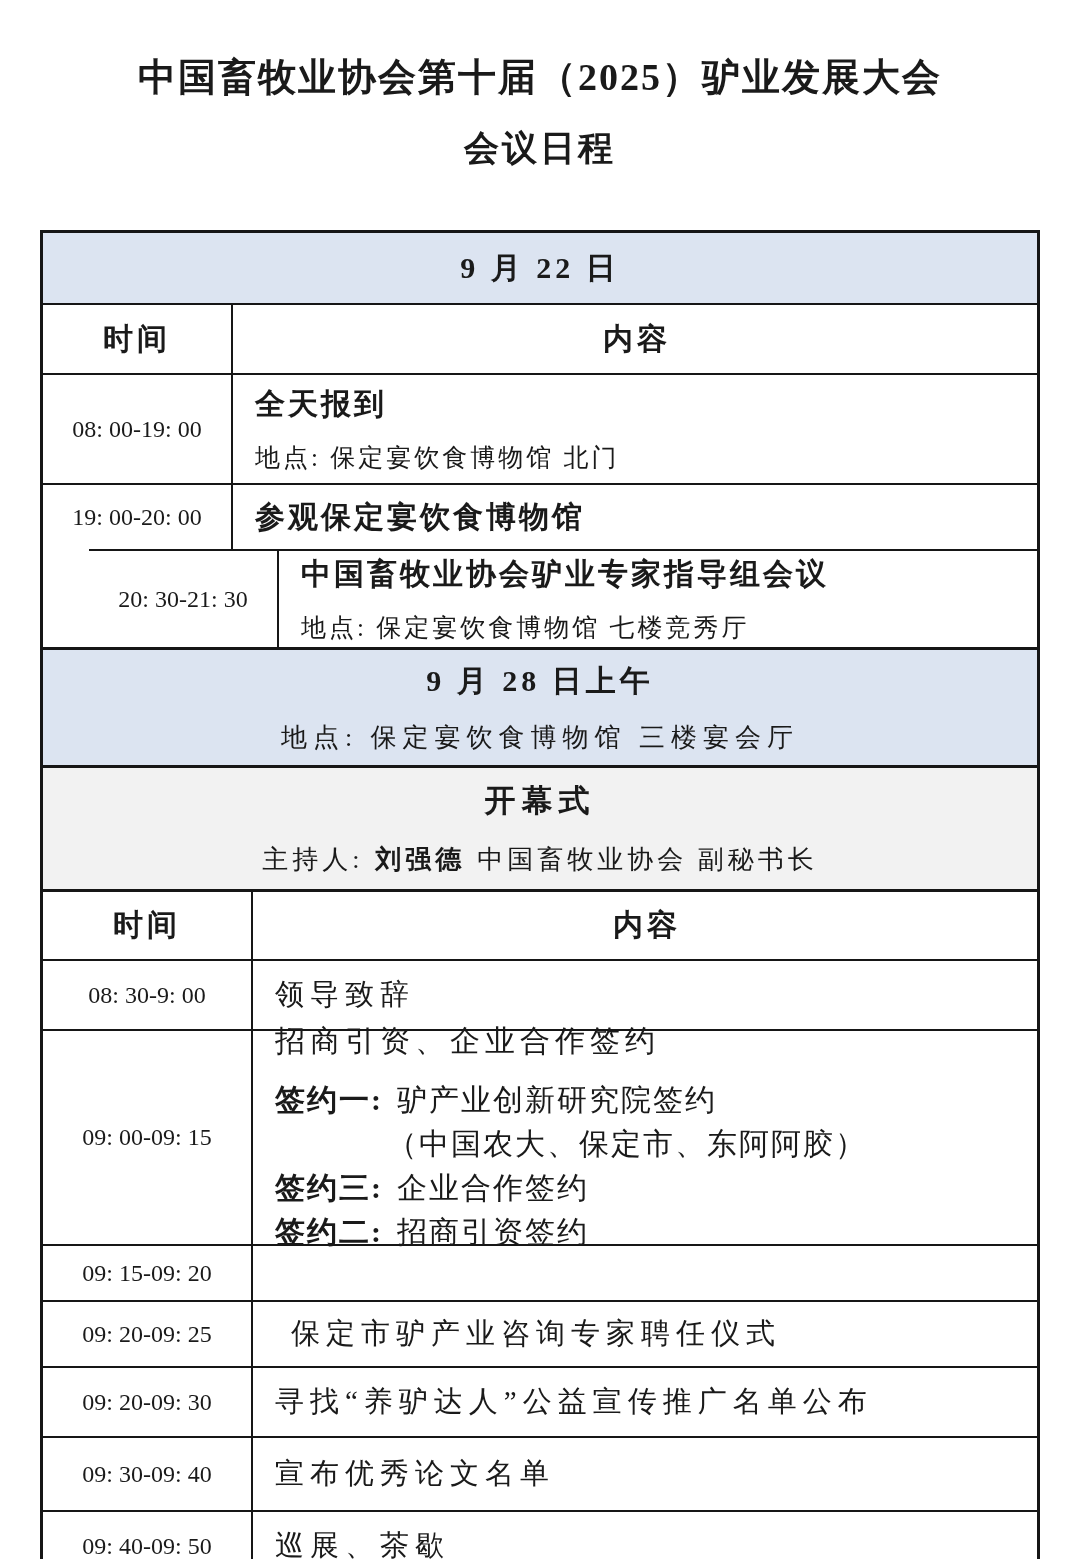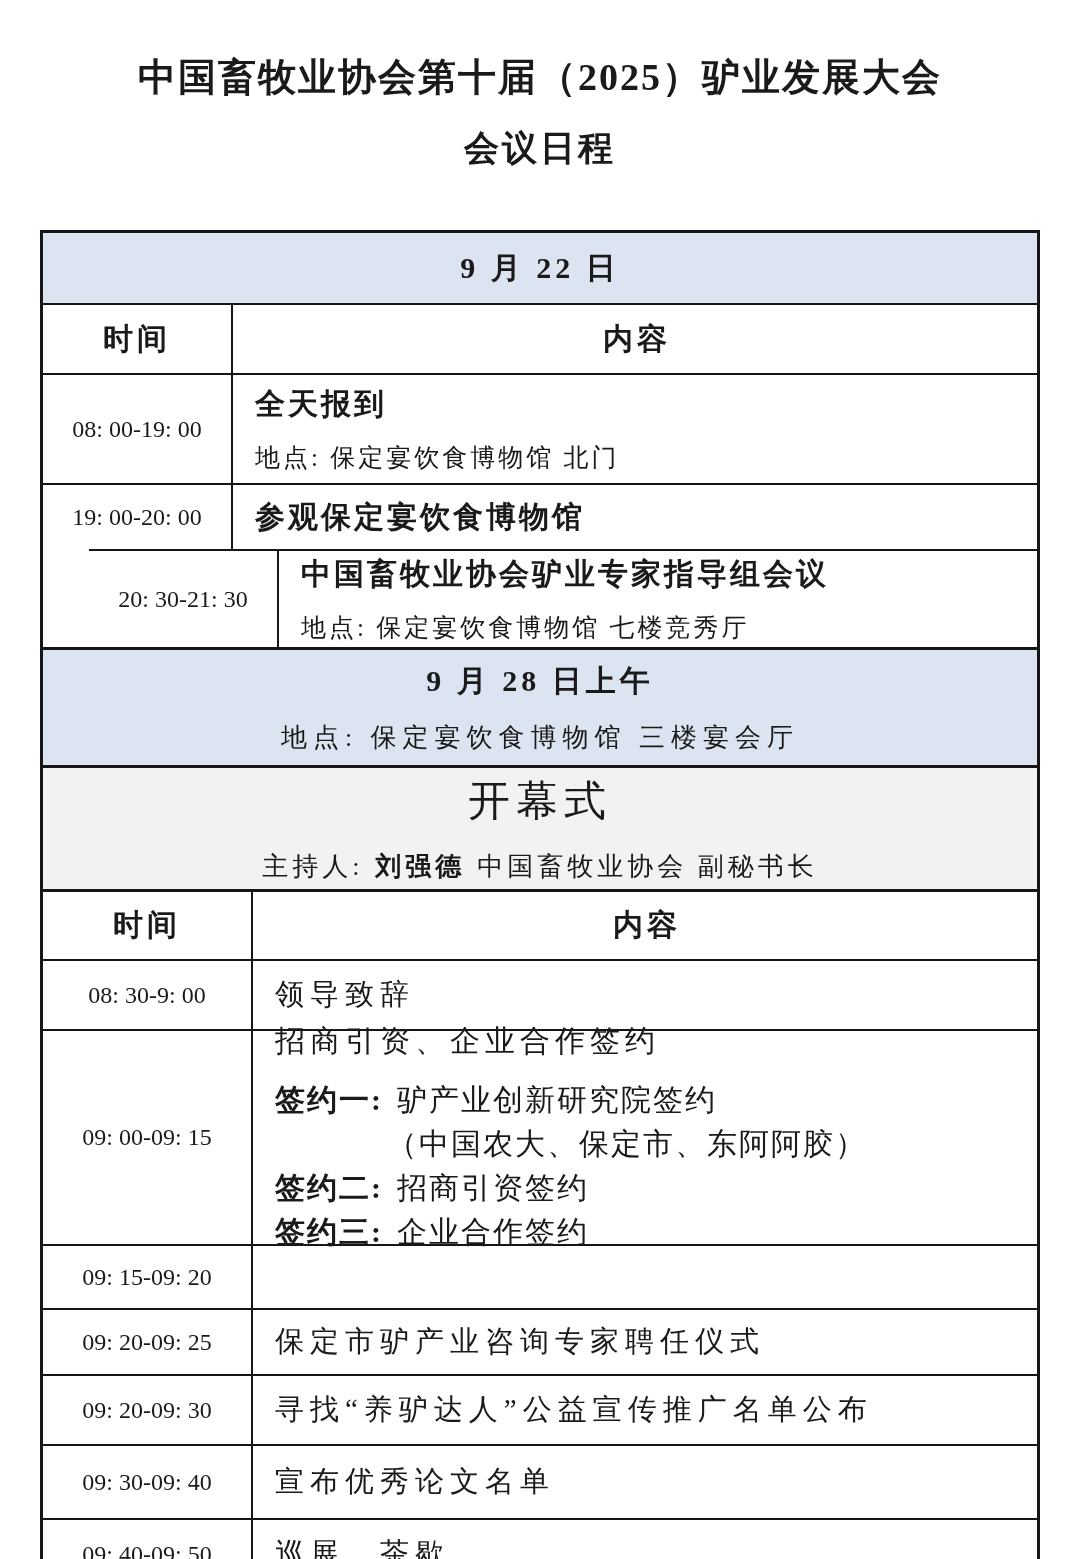--- a/index.html
+++ b/index.html
@@ -37,21 +37,21 @@
 
   
   .band {
     display:flex; flex-direction:column;
     align-items:center; justify-content:center;
   }
   .band-blue { background:#dce4f1; }
   .band-gray { background:#f2f2f2; }
   .band-title { font-size:30px; font-weight:bold; letter-spacing:4px; }
   .band-sub { font-size:26px; letter-spacing:6px; margin-top:18px; }
-  .ceremony-title { font-size:42px; font-weight:normal; letter-spacing:6px; }
+  .ceremony-title { font-size:31px; font-weight:bold; letter-spacing:6px; }
   .host-line { font-size:26px; letter-spacing:4px; margin-top:20px; }
   .host-name { font-weight:bold; margin:0 12px; }
 
   
   .row { display:flex; align-items:stretch; }
   .cell-time {
     display:flex; align-items:center; justify-content:center;
     border-right:2px solid #161616;
     font-size:24px;
     flex:0 0 auto;
@@ -143,33 +143,33 @@
 
     <div class="row" style="height:215px;">
       <div class="cell-time w2">09: 00-09: 15</div>
       <div class="cell-content">
         <div class="sign-title">招商引资、企业合作签约</div>
         <div class="sign-line">
           <span class="sign-label">签约一:</span><span>驴产业创新研究院签约</span>
         </div>
         <div class="sign-line sign-note">（中国农大、保定市、东阿阿胶）</div>
         <div class="sign-line">
-          <span class="sign-label">签约二:</span><span>招商引资签约</span>
+          <span class="sign-label">签约三:</span><span>企业合作签约</span>
         </div>
         <div class="sign-line">
-          <span class="sign-label">签约三:</span><span>企业合作签约</span>
+          <span class="sign-label">签约二:</span><span>招商引资签约</span>
         </div>
       </div>
     </div>
 
-    <div class="row" style="height:64px;gap:13px;">
+    <div class="row" style="height:56px;gap:13px;">
       <div class="cell-time w2">09: 15-09: 20</div>
     </div>
 
-    <div class="row" style="height:66px;">
+    <div class="row" style="height:66px;gap:16px;">
       <div class="cell-time w2">09: 20-09: 25</div>
       <div class="cell-content">
         <div class="evt-plain">保定市驴产业咨询专家聘任仪式</div>
       </div>
     </div>
 
     <div class="row" style="height:70px;">
       <div class="cell-time w2">09: 20-09: 30</div>
       <div class="cell-content">
         <div class="evt-plain">寻找“养驴达人”公益宣传推广名单公布</div>

